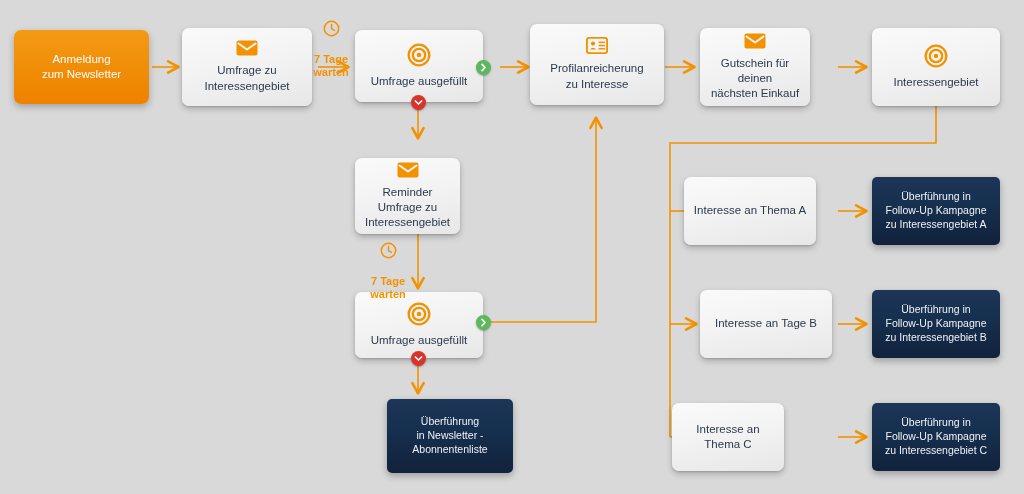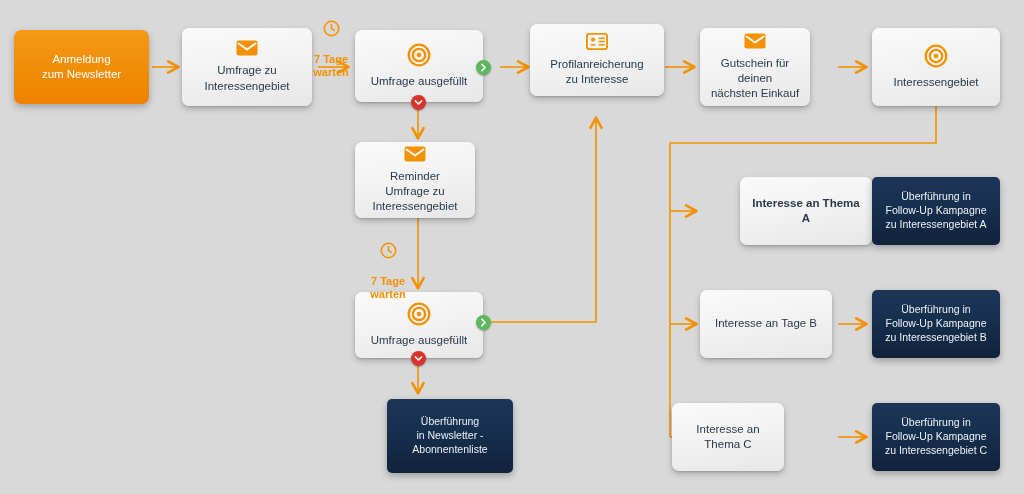--- a/index.html
+++ b/index.html
@@ -144,21 +144,21 @@
           <path d="M2,1.4 L5,4.5 L2,7.6" fill="none" stroke="#ffffff" stroke-width="1.7" stroke-linecap="round" stroke-linejoin="round"></path>
         </svg>
     </span>
     <span class="badge red" style="left:56px;bottom:-8px;">
       <svg width="9" height="7" viewBox="0 0 9 7">
           <path d="M1.4,2 L4.5,5 L7.6,2" fill="none" stroke="#ffffff" stroke-width="1.7" stroke-linecap="round" stroke-linejoin="round"></path>
         </svg>
     </span>
   </div>
 
-  <div class="node card" style="left:530px;top:24px;width:134px;height:72px;">
+  <div class="node card" style="left:530px;top:24px;width:134px;height:81px;">
     <span class="ic">
       <svg width="22" height="17" viewBox="0 0 22 17">
           <rect x="0.9" y="0.9" width="20.2" height="15.2" rx="2.2" fill="none" stroke="#f39200" stroke-width="1.9"></rect>
           <circle cx="7" cy="6.6" r="2.1" fill="#f39200"></circle>
           <path d="M3.9,12.6 C4.4,10.4 9.6,10.4 10.1,12.6 Z" fill="#f39200"></path>
           <rect x="12.6" y="4.6" width="6.3" height="1.5" fill="#f39200"></rect>
           <rect x="12.6" y="7.8" width="6.3" height="1.5" fill="#f39200"></rect>
           <rect x="12.6" y="11" width="6.3" height="1.5" fill="#f39200"></rect>
         </svg>
     </span>
@@ -181,21 +181,21 @@
     <span class="ic">
       <svg width="24" height="24" viewBox="0 0 24 24">
           <circle cx="12" cy="12" r="10.3" fill="none" stroke="#f39200" stroke-width="2.3"></circle>
           <circle cx="12" cy="12" r="6.2" fill="none" stroke="#f39200" stroke-width="2.3"></circle>
           <circle cx="12" cy="12" r="2.3" fill="#f39200"></circle>
         </svg>
     </span>
     <span class="lbl">Interessengebiet</span>
   </div>
 
-  <div class="node card" style="left:355px;top:142px;width:120px;height:76px;">
+  <div class="node card" style="left:355px;top:158px;width:105px;height:76px;">
     <span class="ic">
       <svg width="22" height="16" viewBox="0 0 22 16">
           <rect x="0.5" y="0.5" width="21" height="15" rx="2" fill="#f39200"></rect>
           <path d="M2.5,3.5 L11,9.5 L19.5,3.5" fill="none" stroke="#f2f2f2" stroke-width="2.1" stroke-linecap="round" stroke-linejoin="round"></path>
         </svg>
     </span>
     <span class="lbl">Reminder
 Umfrage zu Interessengebiet</span>
   </div>
 
@@ -219,21 +219,21 @@
         </svg>
     </span>
   </div>
 
   <div class="node navy" style="left:355px;top:399px;width:126px;height:74px;margin-left:32px;">
     <span class="lbl">Überführung
 in Newsletter -
 Abonnentenliste</span>
   </div>
 
-  <div class="node card" style="left:740px;top:177px;width:132px;height:68px;font-weight:bold;">
+  <div class="node card" style="left:684px;top:177px;width:132px;height:68px;">
     <span class="lbl">Interesse an Thema A</span>
   </div>
   <div class="node card" style="left:700px;top:290px;width:132px;height:68px;">
     <span class="lbl">Interesse an Tage B</span>
   </div>
   <div class="node card" style="left:672px;top:403px;width:112px;height:68px;text-align:center;">
     <span class="lbl">Interesse an Thema C</span>
   </div>
 
   <div class="node navy" style="left:872px;top:177px;width:128px;height:68px;">

